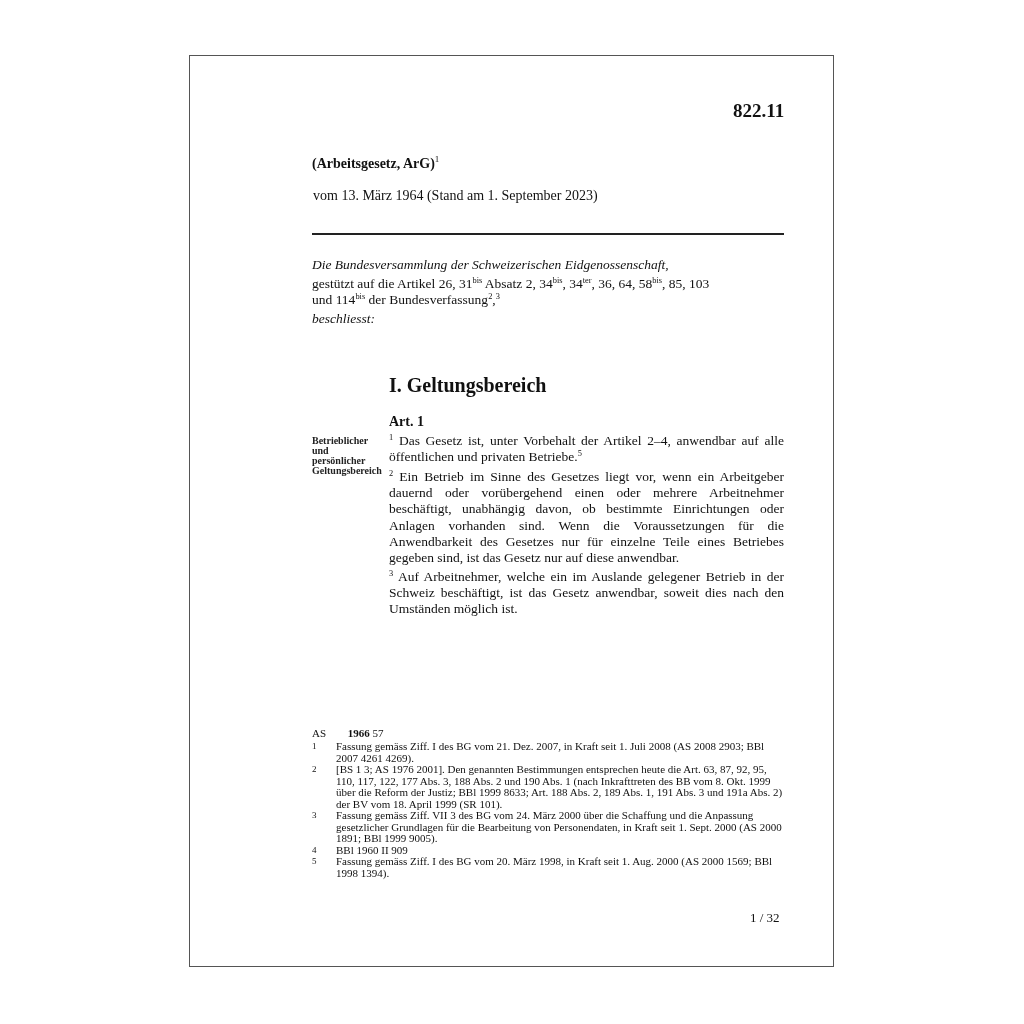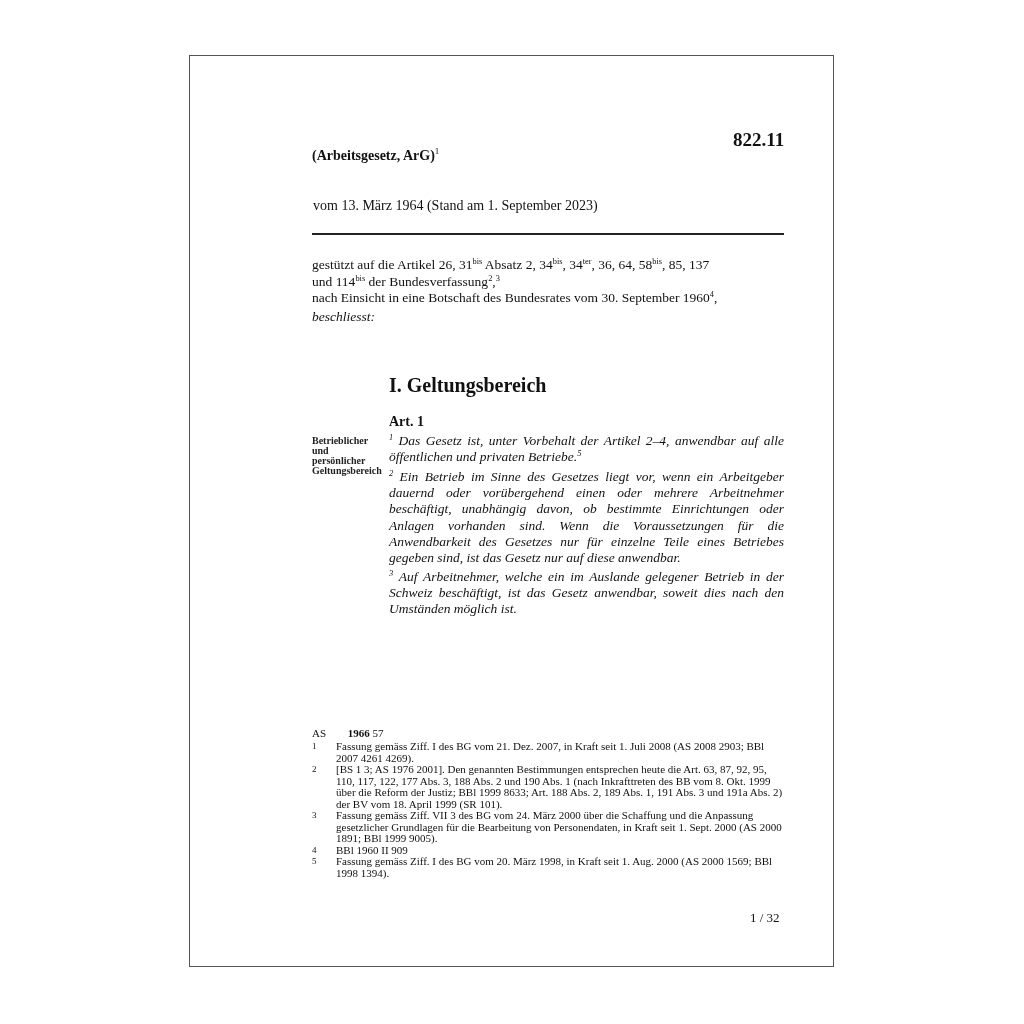--- a/index.html
+++ b/index.html
@@ -7,34 +7,34 @@
       width: 1024px; height: 1024px; background: #ffffff;
       position: relative; overflow: hidden;
       font-family: "Liberation Serif", serif; color: #111;
     }
     .page {
       position: absolute; left: 189px; top: 55px;
       width: 645px; height: 912px;
       border: 1px solid #555; box-sizing: border-box; background: #fff;
     }
     .abs { position: absolute; }
-    .sr-number { left: 733px; top: 100px; font-weight: bold; font-size: 19px; margin-top: 29px; }
+    .sr-number { left: 733px; top: 100px; font-weight: bold; font-size: 19px; }
     .title { left: 312px; top: 111px; font-weight: bold; font-size: 19px; line-height: 22px; }
-    .subtitle { left: 312px; top: 148px; font-weight: bold; font-size: 14px; text-align: right; }
+    .subtitle { left: 312px; top: 156px; font-weight: bold; font-size: 14px; text-align: right; }
     .subtitle sup { font-size: 9px; font-weight: normal; }
-    .date { left: 313px; top: 198px; font-size: 14px; }
+    .date { left: 313px; top: 188px; font-size: 14px; }
     .rule { left: 312px; top: 233px; width: 472px; height: 2px; background: #222; }
     .preamble { left: 312px; top: 257px; width: 475px; font-size: 13.5px; line-height: 16.5px; }
     .preamble .italic { font-style: italic; }
     .preamble p { margin: 0 0 2px 0; }
     sup { font-size: 0.62em; line-height: 0; }
     .section { left: 389px; top: 374px; font-weight: bold; font-size: 20px; }
     .art { left: 389px; top: 414px; font-weight: bold; font-size: 14px; text-align: right; }
     .margin-note { left: 312px; top: 436px; width: 72px; font-size: 10px; line-height: 10px; color: #222; font-weight: bold; }
-    .para { left: 389px; width: 395px; font-size: 13.5px; line-height: 16.2px; text-align: justify; font-style: italic; }
+    .para { left: 389px; width: 395px; font-size: 13.5px; line-height: 16.2px; text-align: justify; }
     .para1 { top: 433px; }
     .para2 { top: 469px; }
     .para3 { top: 569px; }
     .as-ref { left: 312px; top: 727px; font-size: 11px; }
     .as-ref b { font-weight: bold; margin-left: 19px; }
     .footnotes { left: 312px; top: 741px; width: 475px; font-size: 11px; line-height: 11.5px; }
     .fn { display: flex; margin: 0; }
     .fn .num { width: 24px; flex: none; font-size: 9px; padding-top: 0; }
     .fn .txt { flex: 1; }
     .page-no { left: 750px; top: 910px; font-size: 13px; }
@@ -51,26 +51,24 @@
 
 <div class="abs subtitle">
   <span>(Arbeitsgesetz, ArG)</span><sup>1</sup>
 </div>
 
 <div class="abs date">vom 13. März 1964 (Stand am 1. September 2023)</div>
 
 <div class="abs rule"></div>
 
 <div class="abs preamble">
+  <p class="italic">Die Bundesversammlung der Schweizerischen Eidgenossenschaft,</p>
   <p style="margin:0;">
-    <span>gestützt auf die Artikel 26, 31</span><sup>bis</sup><span> Absatz 2, 34</span><sup>bis</sup><span>, 34</span><sup>ter</sup><span>, 36, 64, 58</span><sup>bis</sup><span>, 85, 137</span><br>
+    <span>gestützt auf die Artikel 26, 31</span><sup>bis</sup><span> Absatz 2, 34</span><sup>bis</sup><span>, 34</span><sup>ter</sup><span>, 36, 64, 58</span><sup>bis</sup><span>, 85, 103</span><br>
     <span>und 114</span><sup>bis</sup><span> der Bundesverfassung</span><sup>2</sup><span>,</span><sup>3</sup>
-  </p>
-  <p style="margin:0;">
-    <span>nach Einsicht in eine Botschaft des Bundesrates vom 30. September 1960</span><sup>4</sup><span>,</span>
   </p>
   <p class="italic" style="margin-top:2px;">beschliesst:</p>
 </div>
 
 <div class="abs section">I. Geltungsbereich</div>
 
 <div class="abs art">Art. 1</div>
 
 <div class="abs margin-note">Betrieblicher und persönlicher Geltungsbereich</div>
 

